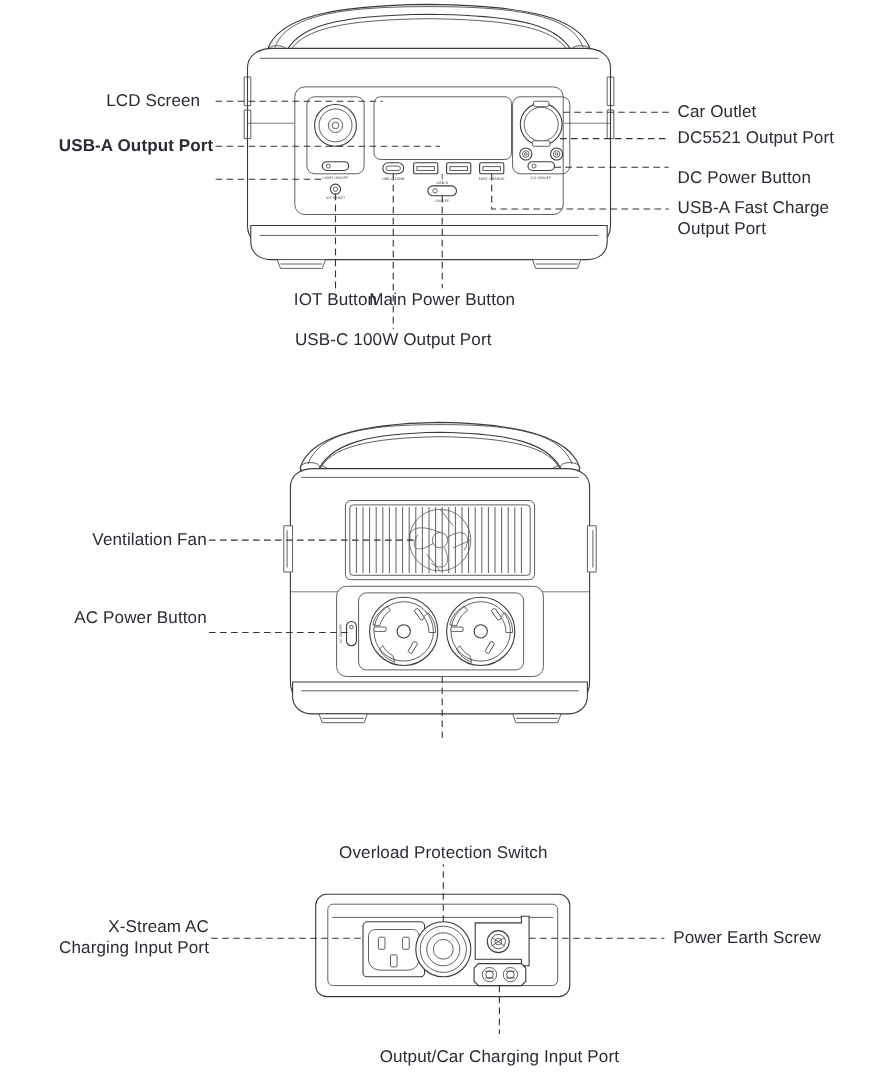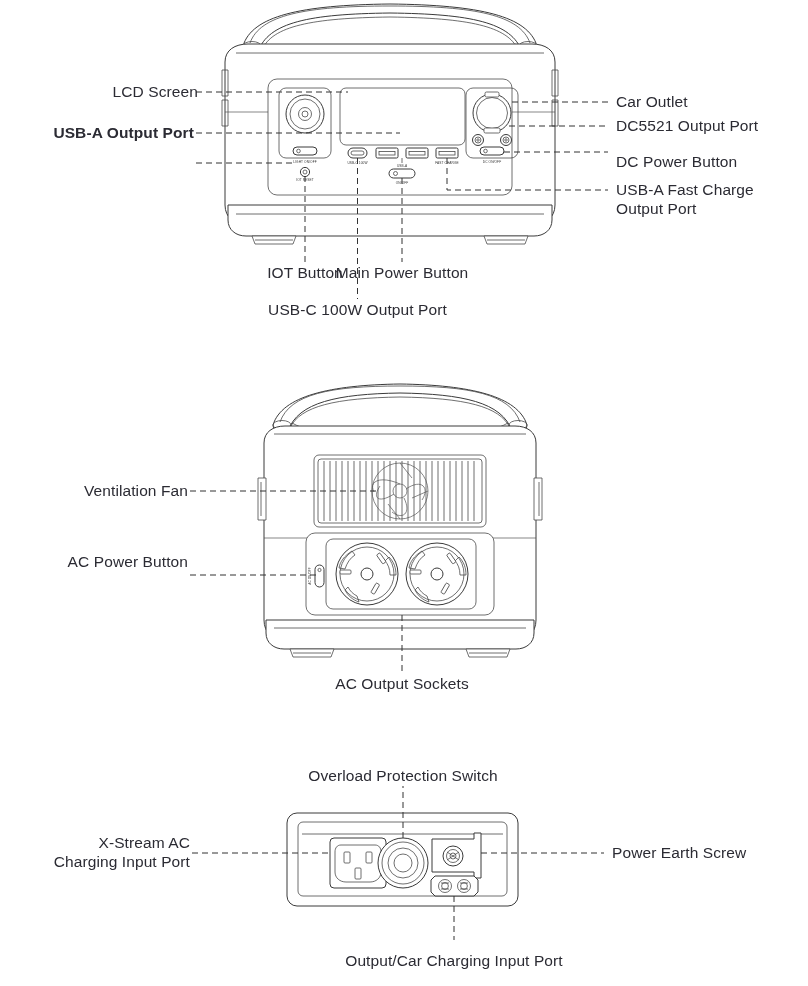--- a/index.html
+++ b/index.html
@@ -342,37 +342,36 @@
 
       <g>
         <path class="lead" d="M403 838 L 403 786"></path>
         <path class="lead" d="M192 853 L 330 853"></path>
         <path class="lead" d="M481 853 L 604 853"></path>
         <path class="lead" d="M454 896 L 454 940"></path>
       </g>
     </g>
   </svg>
 
-  <div class="lbl r" style="left:16px;top:82px;width:182px;">LCD Screen</div>
+  <div class="lbl r" style="left:0;top:82px;width:182px;">LCD Screen</div>
   <div class="lbl r" style="left:12px;top:123px;width:182px;font-weight:bold;">USB-A Output Port</div>
 
   <div class="lbl l" style="left:616px;top:92px;width:190px;">Car Outlet</div>
   <div class="lbl l" style="left:616px;top:116px;width:190px;">DC5521 Output Port</div>
   <div class="lbl l" style="left:616px;top:180px;width:190px;white-space:pre-line;">USB-A Fast Charge
 Output Port</div>
   <div class="lbl l" style="left:616px;top:152px;width:190px;">DC Power Button</div>
 
   <div class="lbl c" style="left:205px;top:263px;width:200px;">IOT Button</div>
   <div class="lbl c" style="left:302px;top:263px;width:200px;">Main Power Button</div>
   <div class="lbl c" style="left:250px;top:300px;width:215px;">USB-C 100W Output Port</div>
 
   <div class="lbl r" style="left:12px;top:481px;width:176px;">Ventilation Fan</div>
   <div class="lbl r" style="left:12px;top:552px;width:176px;">AC Power Button</div>
 
-  <div class="lbl c" style="left:302px;top:674px;width:200px;">AC Output Sockets</div>
 
   <div class="lbl c" style="left:288px;top:766px;width:230px;">Overload Protection Switch</div>
   <div class="lbl r" style="left:6px;top:833px;width:184px;white-space:pre-line;">X-Stream AC
 Charging Input Port</div>
   <div class="lbl l" style="left:612px;top:843px;width:190px;">Power Earth Screw</div>
   <div class="lbl c" style="left:329px;top:951px;width:250px;">Output/Car Charging Input Port</div>
 
 </div>
 
 </body></html>

